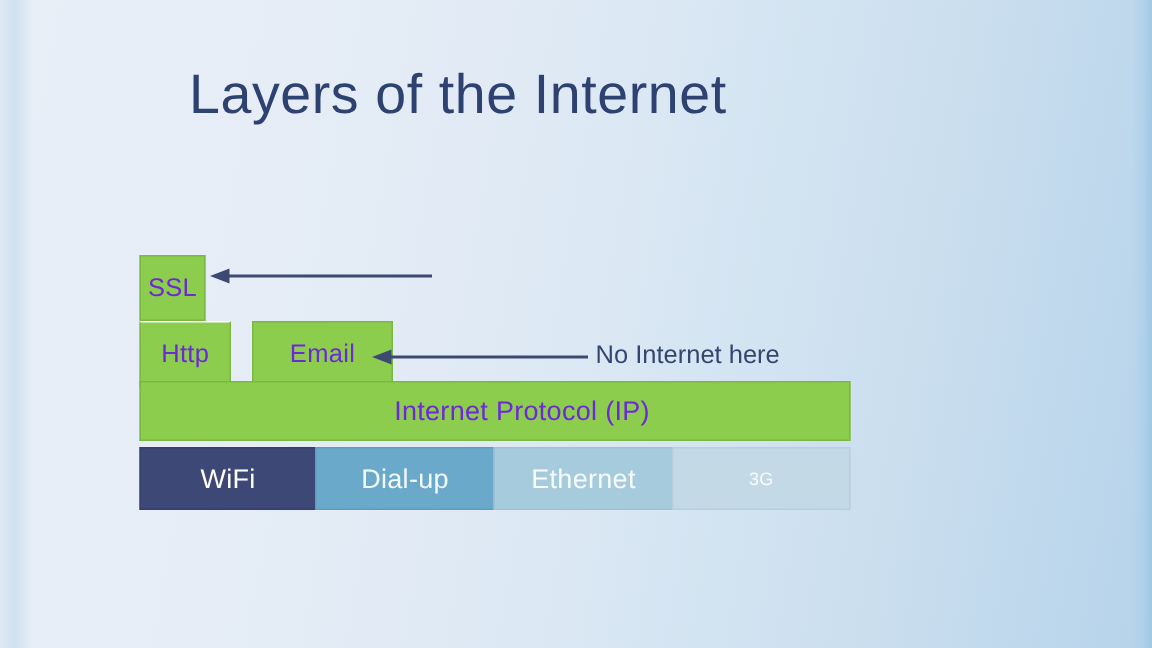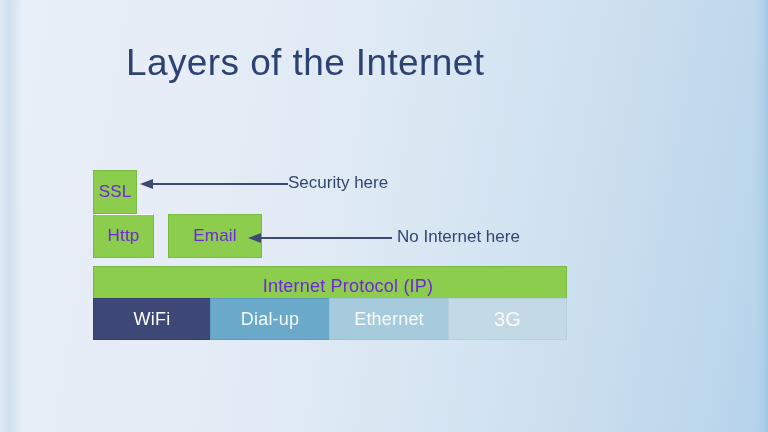--- a/index.html
+++ b/index.html
@@ -77,30 +77,30 @@
 
   .green {
     background: #8dcd4e;
     border: 1px solid #79b943;
   }
 
   
   #box-ssl      { left: 93px;  top: 170px; width: 44px;  height: 44px; }
   #box-http     { left: 93px;  top: 214px; width: 61px;  height: 44px; border-top-color:#ffffff;text-align:center; }
   #box-email    { left: 168px; top: 214px; width: 94px;  height: 44px; }
-  #box-ip       { left: 93px;  top: 266px; width: 474px; height: 40px; font-size: 18px; padding-left: 36px; }
+  #box-ip       { left: 93px;  top: 254px; width: 474px; height: 40px; font-size: 18px; padding-left: 36px; }
 
   #box-wifi     { left: 93px;  top: 298px; width: 118px; height: 42px;
                   background: #3d4876; border: 1px solid #35406b; color: #ffffff; font-size: 18px; }
   #box-dialup   { left: 210px; top: 298px; width: 120px; height: 42px;
                   background: #6aa9ca; border: 1px solid #5d9dc0; color: #f4fafd; font-size: 18px; }
   #box-ethernet { left: 329px; top: 298px; width: 120px; height: 42px;
                   background: #a6cbdd; border: 1px solid #9bc2d6; color: #f7fbfd; font-size: 18px; }
   #box-3g       { left: 448px; top: 298px; width: 119px; height: 42px;
-                  background: #c3d9e6; border: 1px solid #b6cfde; color: #f8fbfd; font-size: 20px; }
+                  background: #c3d9e6; border: 1px solid #b6cfde; color: #f8fbfd; font-size: 12px; }
 
   
   .annotation {
     position: absolute;
     color: #35466e;
     font-size: 17px;
     white-space: nowrap;
   }
   #label-security    { left: 288px; top: 173px; }
   #label-nosecurity  { left: 397px; top: 227px; }
@@ -141,21 +141,20 @@
     <span>Ethernet</span>
   </div>
   <div class="box" id="box-3g">
     <span>3G</span>
   </div>
 
   <svg class="arrow" id="arrow-security" width="150" height="16">
     <line x1="12" y1="8" x2="148" y2="8" stroke="#3c4a73" stroke-width="2"></line>
     <polygon points="0,8 13,3 13,13" fill="#3c4a73"></polygon>
   </svg>
-  <div class="annotation" id="label-security">Security here</div>
 
   <svg class="arrow" id="arrow-nosecurity" width="146" height="16">
     <line x1="12" y1="8" x2="144" y2="8" stroke="#3c4a73" stroke-width="2"></line>
     <polygon points="0,8 13,3 13,13" fill="#3c4a73"></polygon>
   </svg>
   <div class="annotation" id="label-nosecurity">No Internet here</div>
 
 </div>
 
 </body></html>

